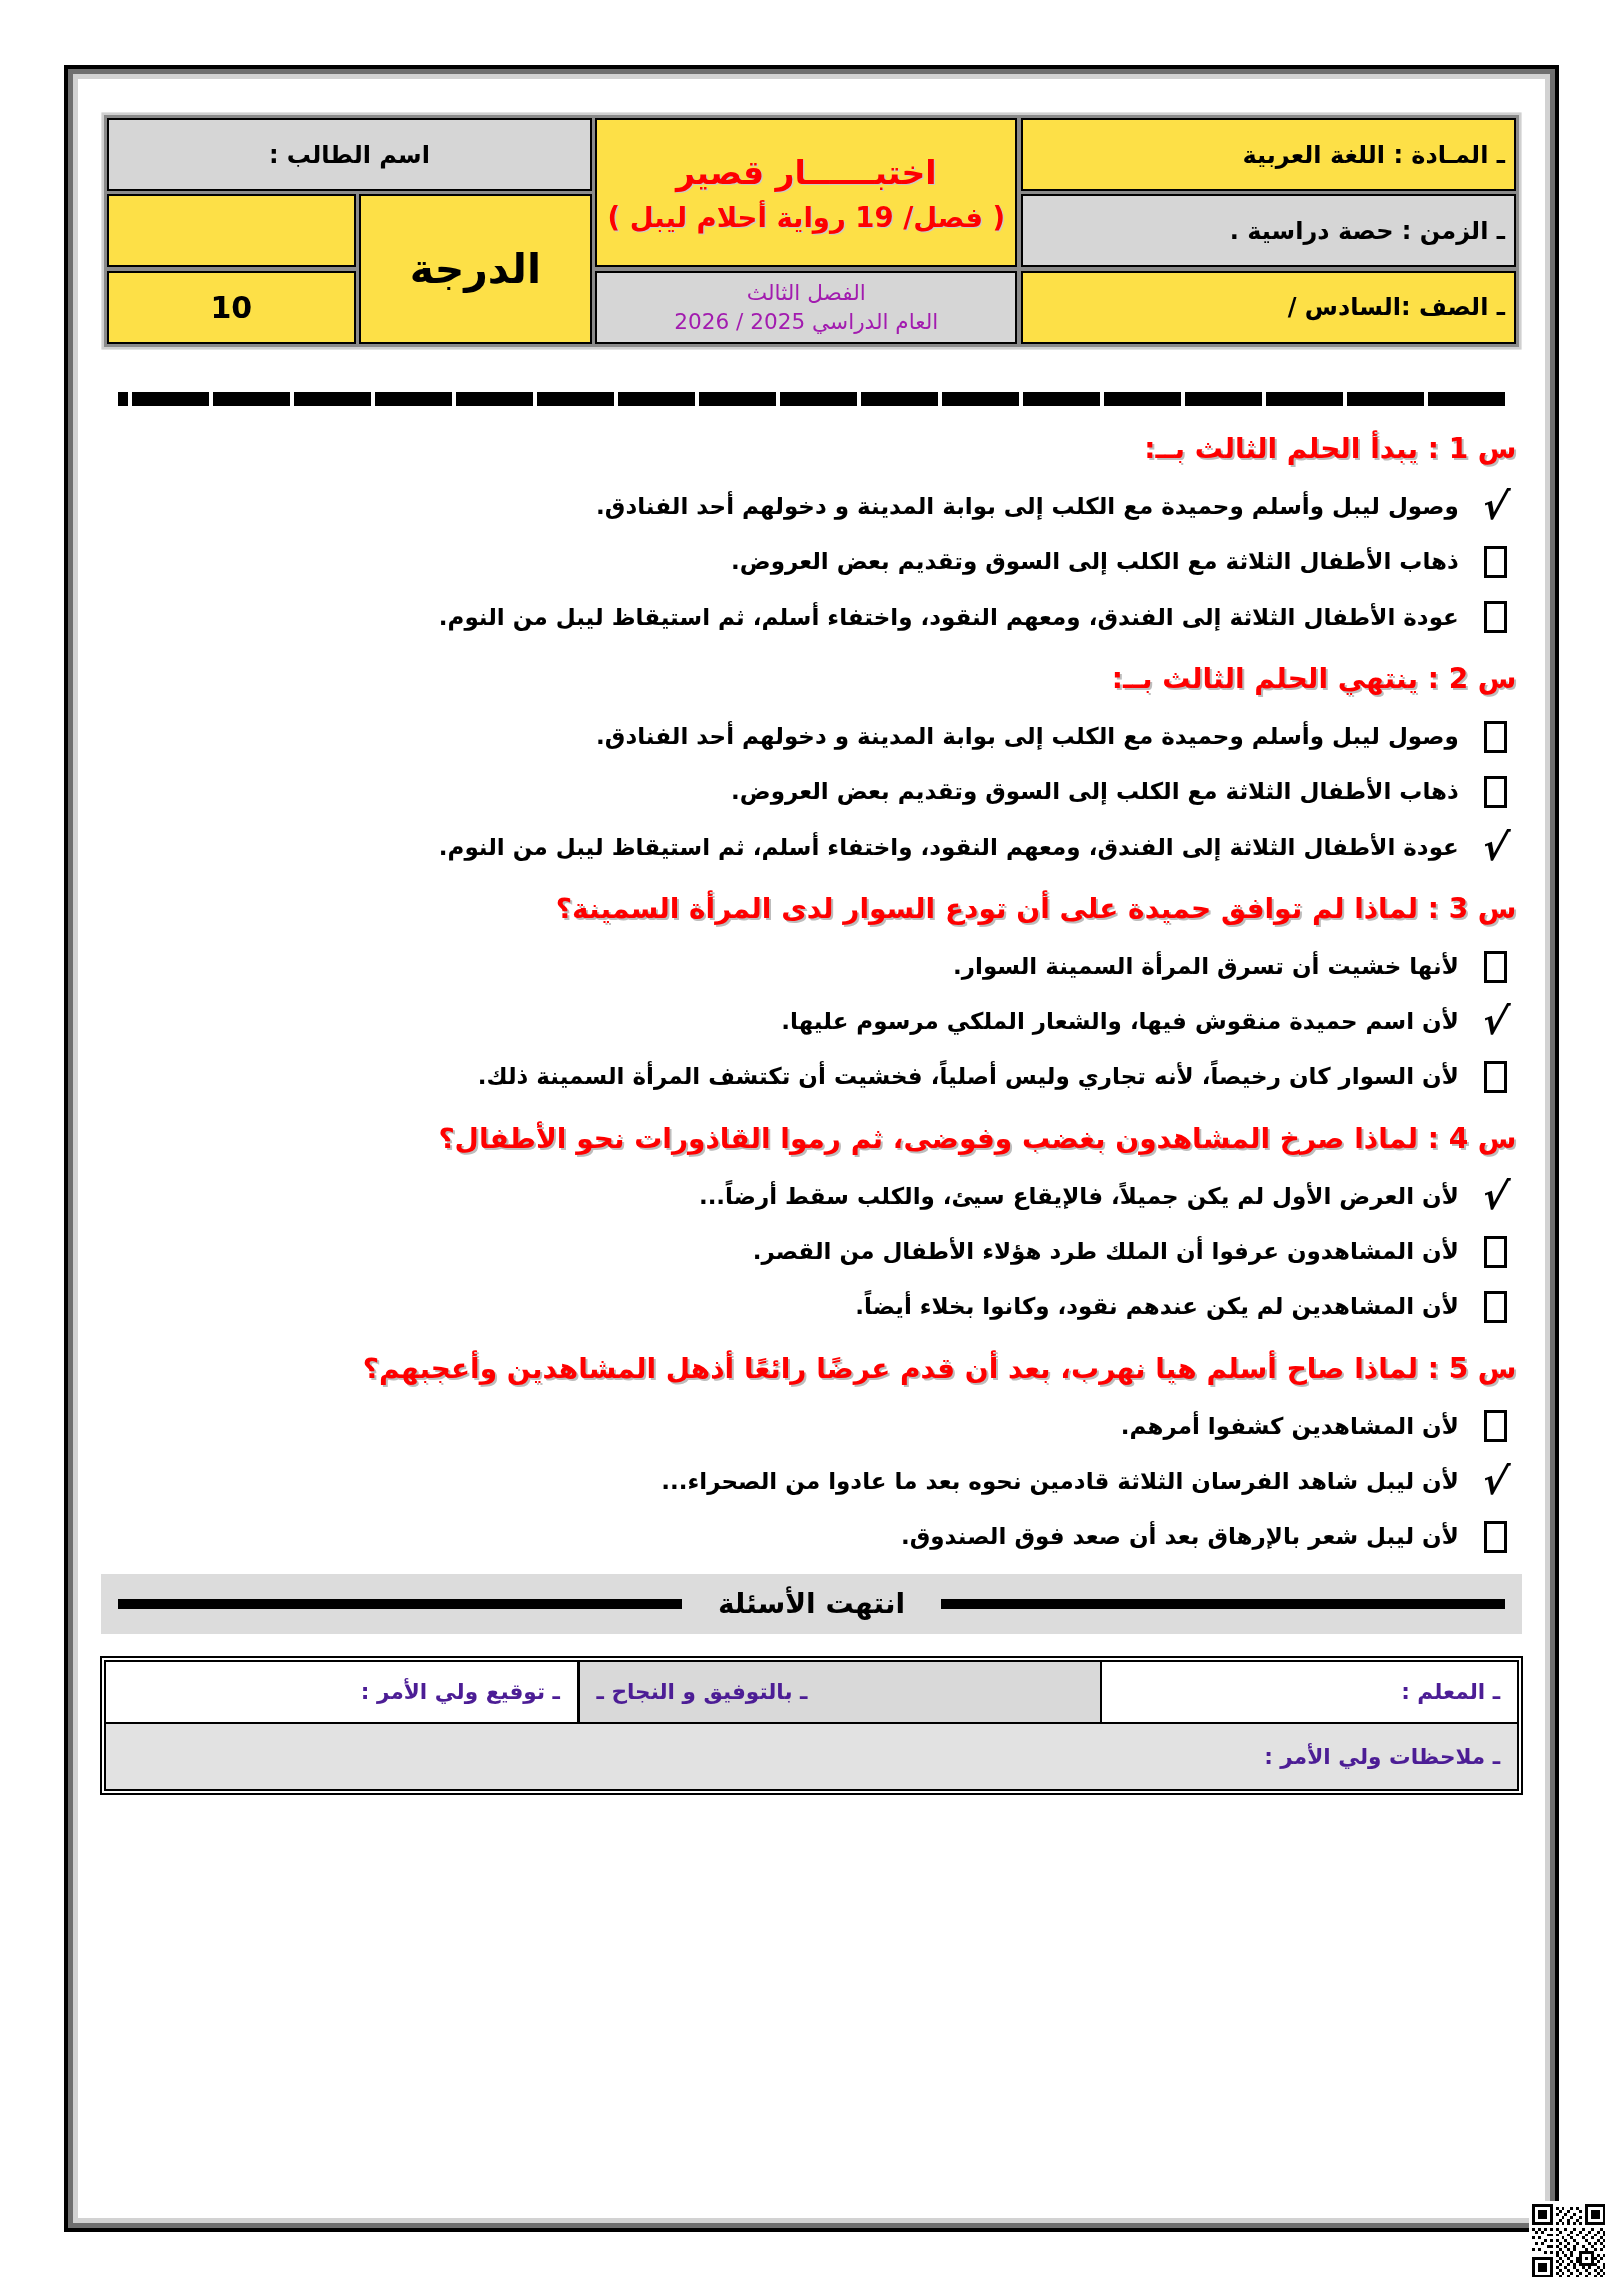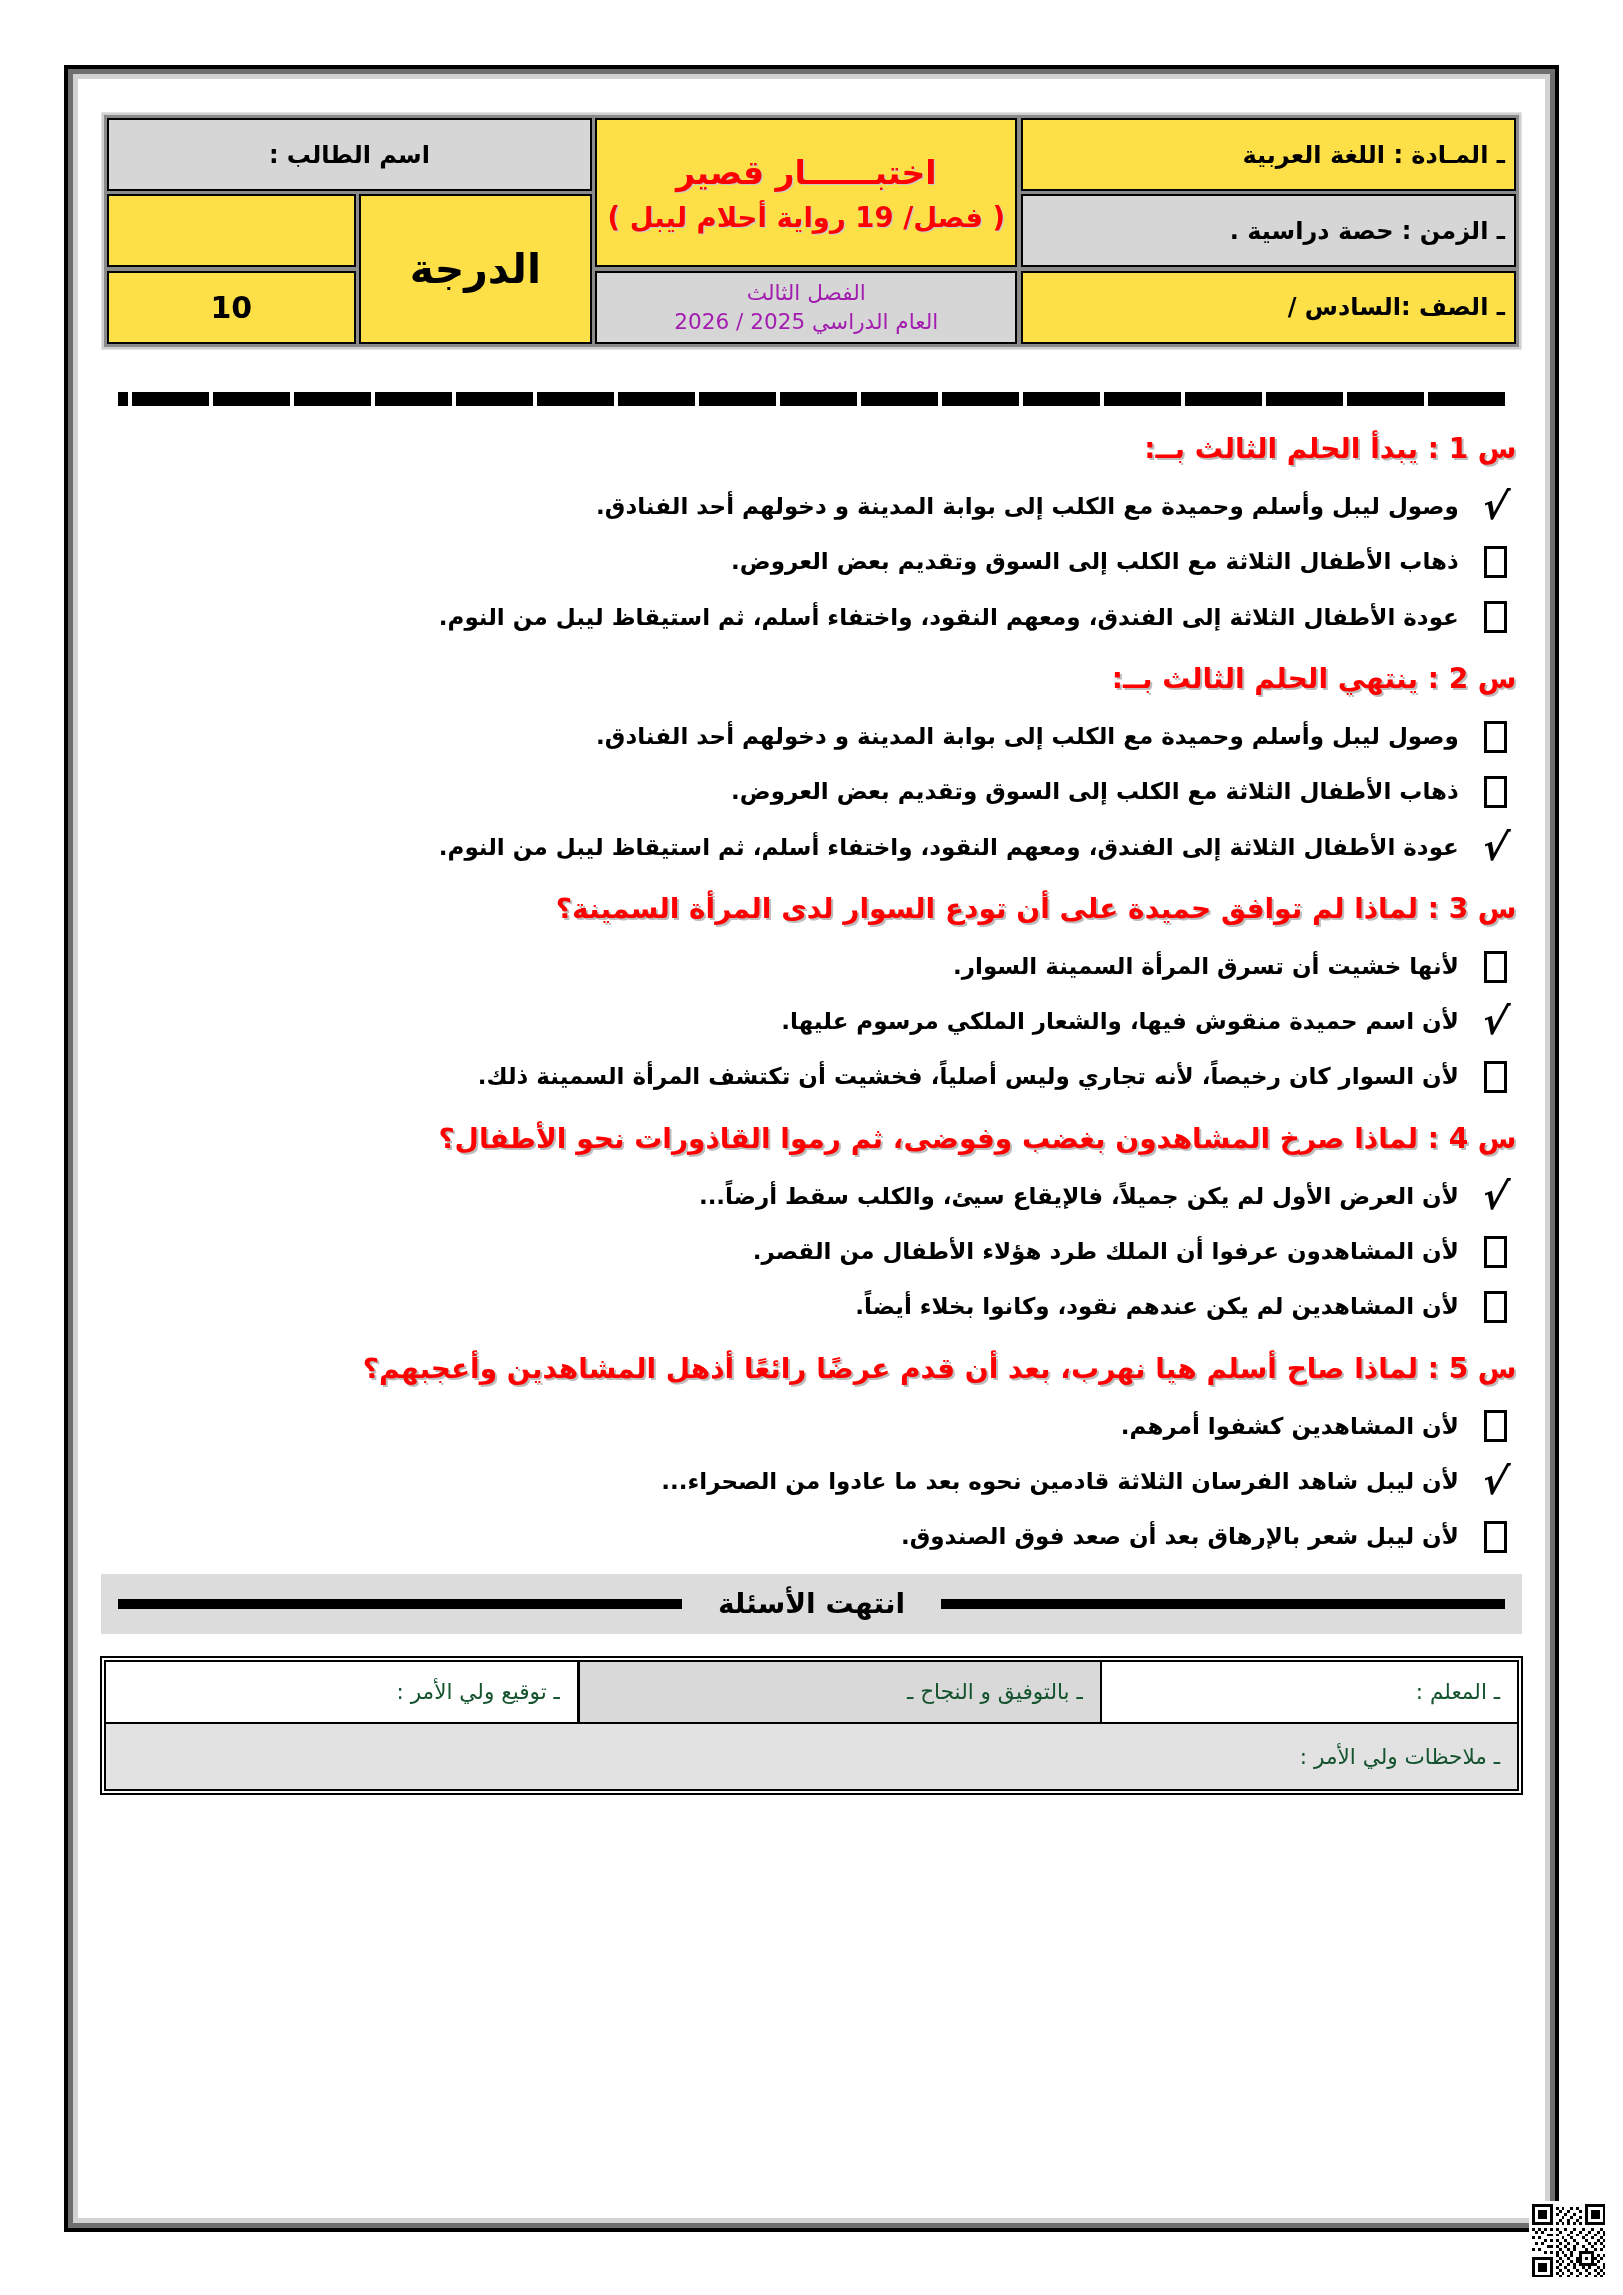--- a/index.html
+++ b/index.html
@@ -51,23 +51,23 @@
 
   
   .banner{position:relative;height:60px;margin:15.7px 1.3px 0;background:#dcdcdc;display:flex;align-items:center;justify-content:center;}
   .banner::before{content:"";position:absolute;left:17px;right:17px;top:50%;height:10.5px;margin-top:-5.2px;background:#000;}
   .banner-label{position:relative;z-index:1;background:#dcdcdc;padding:0 36px;font-weight:bold;font-size:28px;color:#000000;}
 
   
   .footer{margin:26px 3.9px 0;display:grid;grid-template-columns:29.5fr 37fr 33.5fr;gap:2.6px;background:#000;border:2.6px solid #000;outline:2px solid #000;outline-offset:2px;}
   .fcell{background:#fff;display:flex;align-items:center;box-sizing:border-box;min-height:60px;padding:6.5px 17px;}
   .fcell.gray{background:#d9d9d9;}
-  .fcell.center{justify-content:flex-start;}
+  .fcell.center{justify-content:flex-end;}
   .f-notes{grid-column:1 / -1;background:#e2e2e2;min-height:65px;}
-  .f-label{font-weight:normal;font-size:21.6px;color:#14532d;}
+  .f-label{font-weight:bold;font-size:21.6px;color:#4c1d95;}
 
   
   .qr-box{position:absolute;left:1530px;top:2201px;width:79px;height:79px;background:#fff;padding:2.6px;box-sizing:border-box;}
   .qr-box svg{width:100%;height:100%;display:block;}
 </style>
 </head>
 <body>
 
 <div class="page">
   <div class="frame-out">

